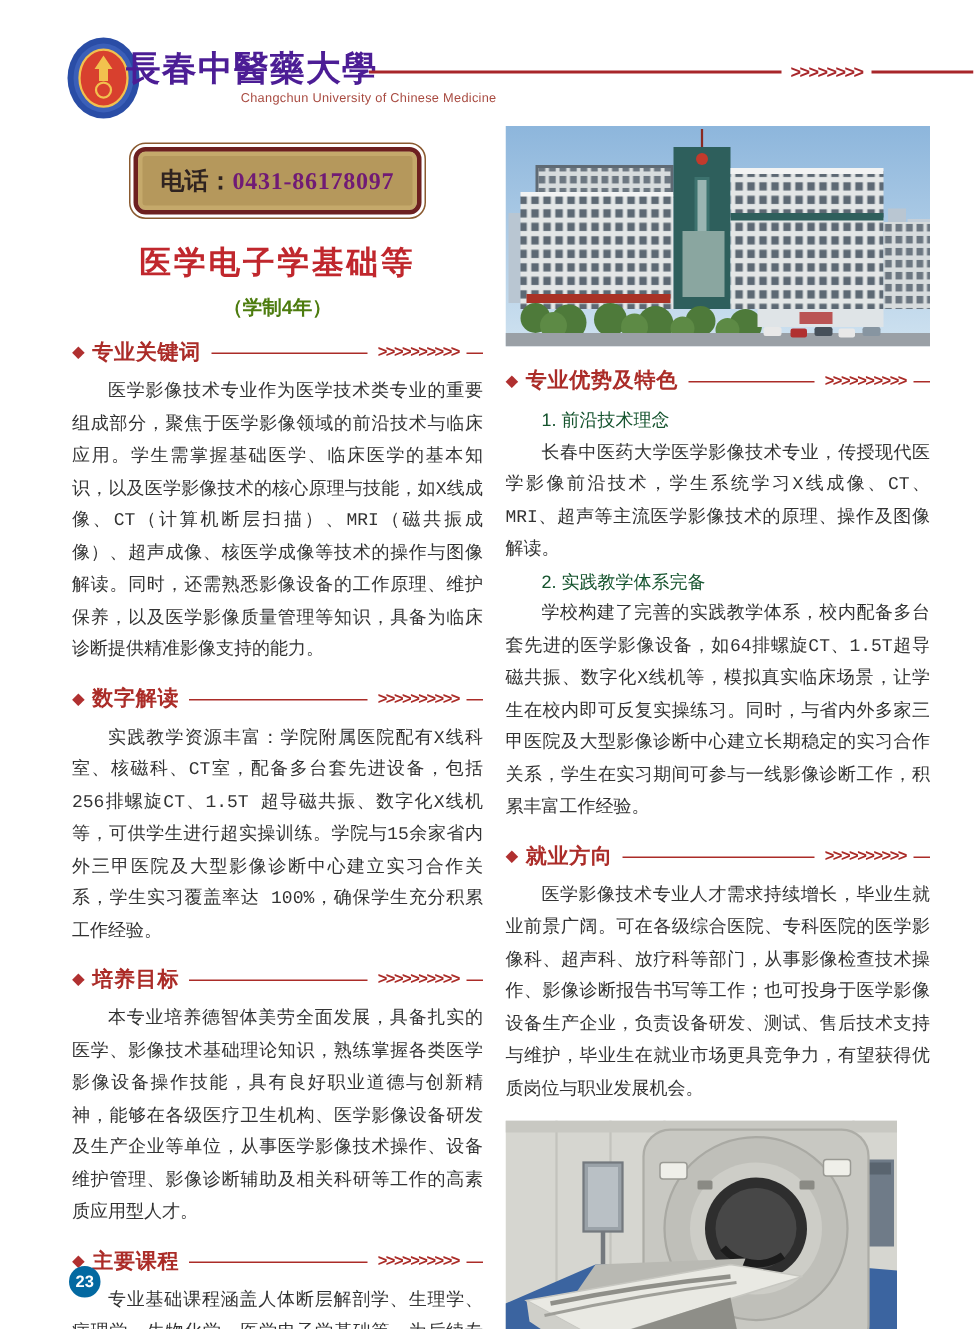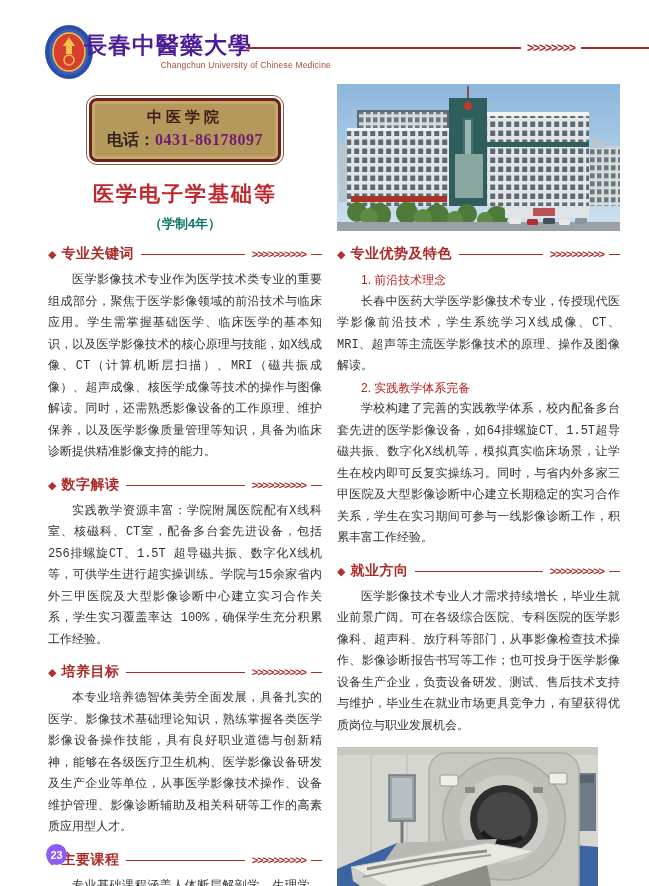--- a/index.html
+++ b/index.html
@@ -58,21 +58,21 @@
   .contact-phone .num { letter-spacing:0.5px; color:#701a75; }
 
   
   .major-title {
     margin-top:18px; text-align:center;
     font-family:"Liberation Serif","DejaVu Serif",serif;
     font-weight:bold; font-size:21px; color:#c0272d; letter-spacing:2px;
   }
   .major-duration {
     margin-top:7px; text-align:center;
-    font-weight:bold; font-size:13px; color:#0f766e;
+    font-weight:bold; font-size:13px; color:#4d7c0f;
   }
 
   
   .section { margin-top:0; }
   .sec-head {
     display:flex; align-items:center; gap:5px;
     margin:12px 0 7px; height:18px;
   }
   .sec-head .diamond { color:#b03030; font-size:11px; line-height:18px; }
   .sec-head .sec-title {
@@ -84,32 +84,32 @@
     color:#ab2c28; font-weight:bold; font-size:11px; letter-spacing:-1px;
     white-space:nowrap;
   }
   .sec-head .enddash { width:11px; border-top:1.8px solid #ab2c28; margin-top:1px; }
 
   .para {
     font-size:12px; line-height:21.5px; color:#333333;
     text-align:justify; text-indent:2em;font-family:Liberation Mono, monospace;
   }
   .sub-title {
-    font-size:12px; line-height:21.5px; color:#b91c1c; text-indent:2em;
+    font-size:12px; line-height:21.5px; color:#14532d; text-indent:2em;
   }
 
   
   .photo { display:block; }
   .photo-building { width:283px; height:147px; }
   .photo-ct { width:261px; height:178px; margin-top:10px; }
 
   
   .page-num {
     position:absolute; left:46px; top:844px; width:21px; height:21px;
-    border-radius:50%; background:#8b5cf6; color:#ffffff;
+    border-radius:50%; background:#0369a1; color:#ffffff;
     font-size:11px; font-weight:bold; display:flex;
     align-items:center; justify-content:center;
   }
 </style>
 </head>
 <body>
 
 <div class="page">
 
   <svg class="hdr-logo" viewBox="0 0 50 56">
@@ -123,21 +123,20 @@
   <div class="hdr-en">Changchun University of Chinese Medicine</div>
   <div class="hdr-rule">
     <span class="seg seg1"></span>
     <span class="chev">&gt;&gt;&gt;&gt;&gt;&gt;&gt;&gt;</span>
     <span class="seg seg2"></span>
   </div>
 
   <div class="col-left">
 
     <div class="contact-box">
-      <div class="contact-college">中医学院</div>
       <div class="contact-phone">
         <span>电话：</span><span class="num">0431-86178097</span>
       </div>
     </div>
 
     <div class="major-title">医学电子学基础等</div>
     <div class="major-duration">（学制4年）</div>
 
     <div class="section" style="margin-top:10px;">
       <div class="sec-head">

